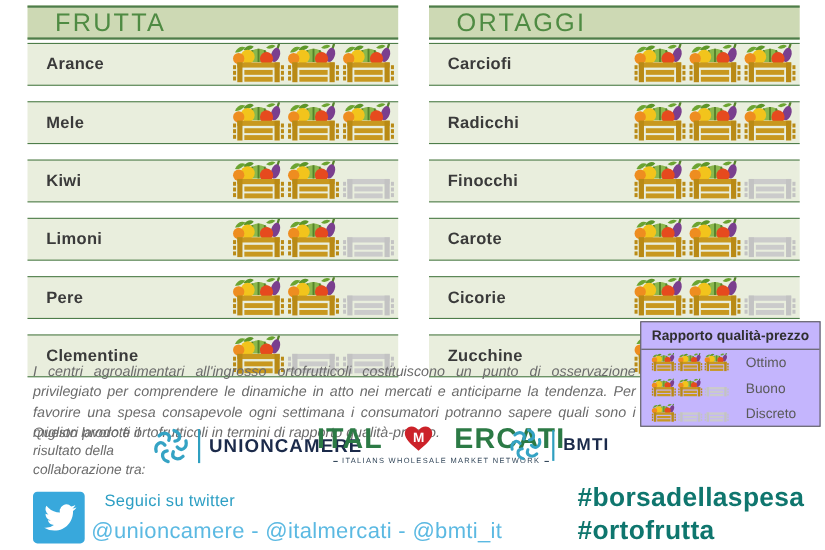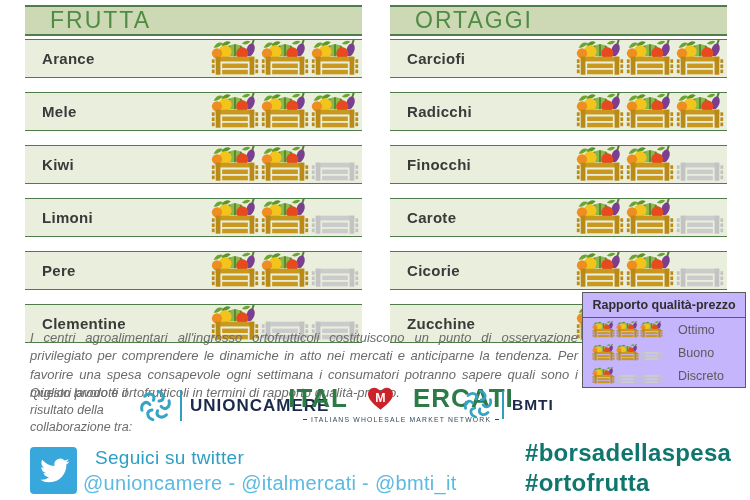--- a/index.html
+++ b/index.html
@@ -46,21 +46,21 @@
   #italmercati-main{display:flex;align-items:center;justify-content:center;gap:19px;}
   .italmercati-part{font-size:26px;font-weight:bold;color:#2c7a45;letter-spacing:1px;}
   #italmercati-sub{display:flex;align-items:center;gap:4px;margin-top:2px;}
   #italmercati-sub .subline{flex:1;height:1px;background:#33475a;}
   #italmercati-subtitle{font-size:6.8px;color:#33475a;letter-spacing:1.2px;white-space:nowrap;}
   #bmti-text{position:absolute;left:512px;top:396px;font-size:15.5px;font-weight:bold;color:#1b2a4a;letter-spacing:1px;}
 
   
   #twitter-icon{position:absolute;left:30px;top:447px;width:47px;height:47px;background:#38a8dc;
                 border-radius:4px;display:flex;align-items:center;justify-content:center;}
-  #twitter-cta{position:absolute;left:95px;top:447px;font-size:19px;color:#2d9fc4;letter-spacing:.3px;}
+  #twitter-cta{position:absolute;left:95px;top:447px;font-size:15px;color:#2d9fc4;letter-spacing:.3px;}
   #twitter-handles{position:absolute;left:83px;top:472px;font-size:20px;color:#5bb9e2;letter-spacing:.3px;}
 
   
   #hashtags{position:absolute;left:525px;top:438px;line-height:1.25;}
   .hashtag{font-size:24px;font-weight:bold;color:#0f766e;letter-spacing:.3px;}
 </style>
 </head>
 <body>
 
 <div id="page">

